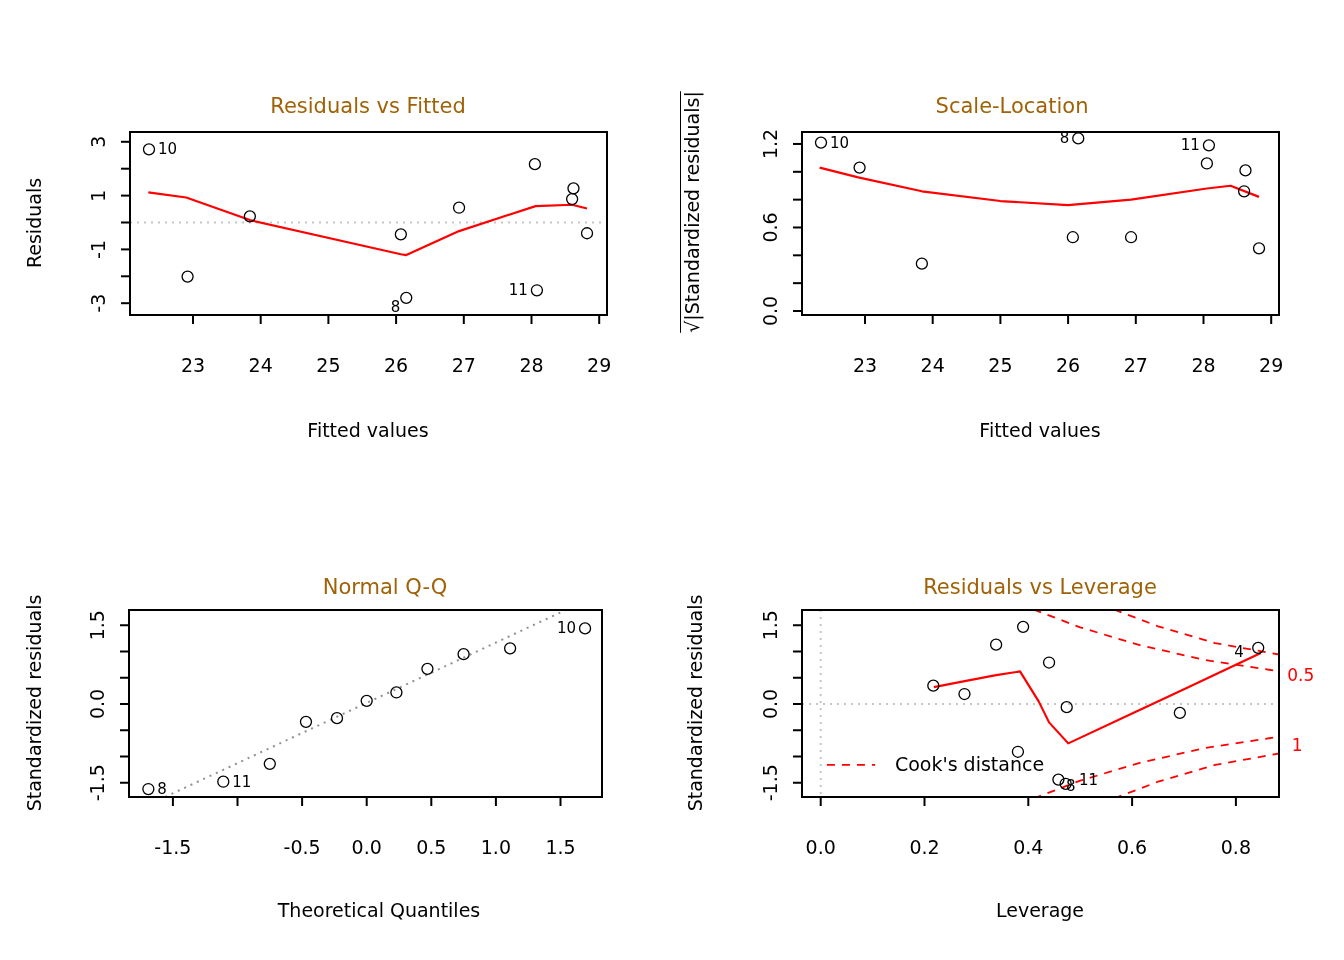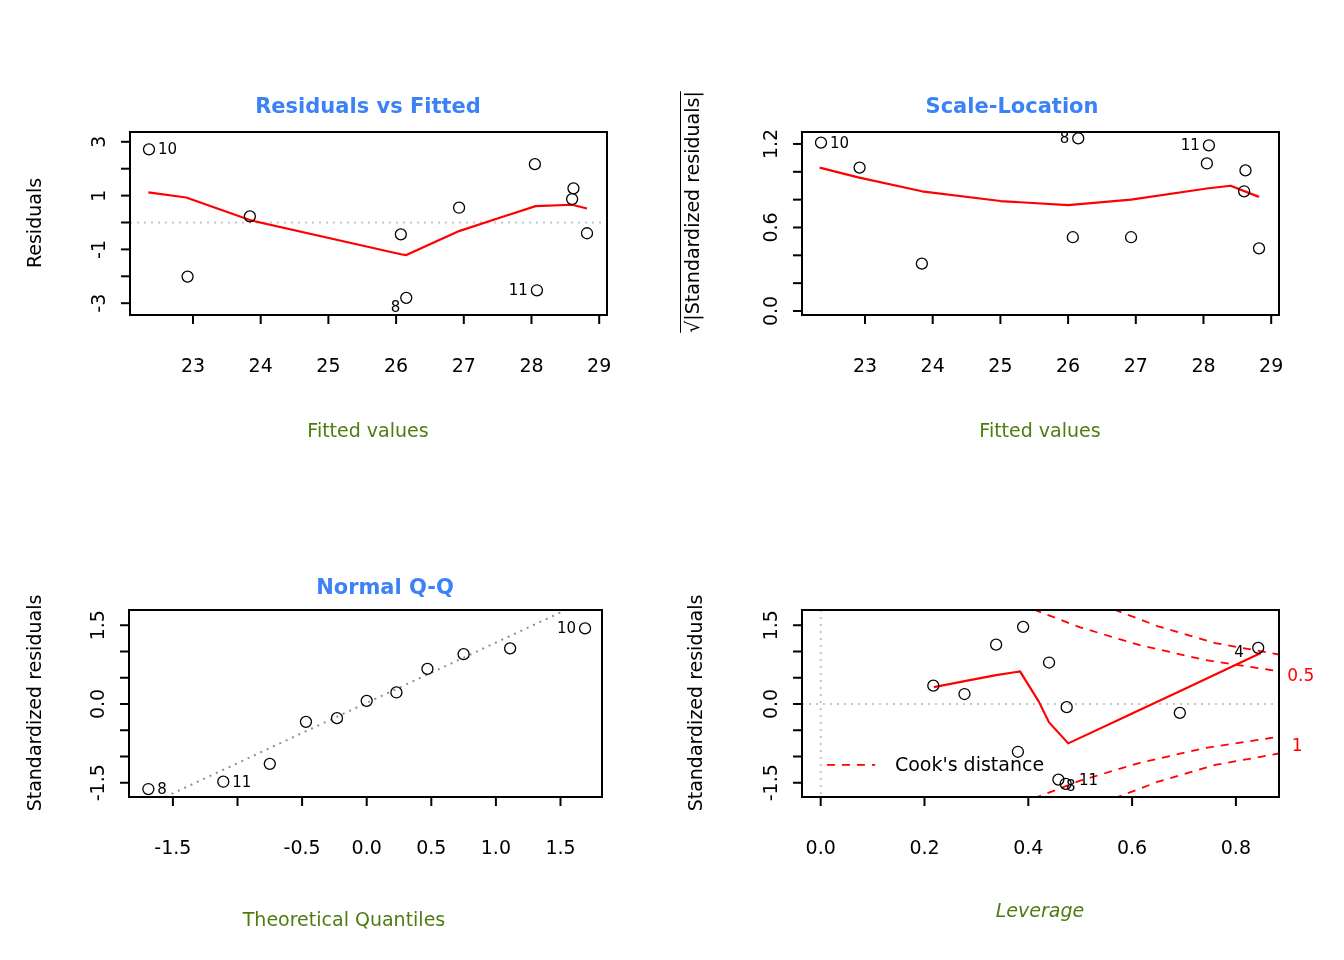--- a/index.html
+++ b/index.html
@@ -1,21 +1,21 @@
 <!DOCTYPE html>
 <html><head>
 <meta charset="utf-8">
 <style>
   html,body{margin:0;padding:0;background:#fff;}
   #canvas{position:relative;width:1344px;height:960px;background:#fff;overflow:hidden;
           font-family:"DejaVu Sans","Liberation Sans",sans-serif;}
   #plot-svg{position:absolute;left:0;top:0;}
-  .panel-title{position:absolute;transform:translate(-50%,-50%);font-size:21px;font-weight:bold;
-               color:#3b82f6;white-space:nowrap;}
-  .axis-label-x{position:absolute;transform:translate(-50%,-50%);font-size:19px;color:#4d7c0f;white-space:nowrap;}
+  .panel-title{position:absolute;transform:translate(-50%,-50%);font-size:21px;font-weight:normal;
+               color:#a16207;white-space:nowrap;}
+  .axis-label-x{position:absolute;transform:translate(-50%,-50%);font-size:19px;color:#000000;white-space:nowrap;}
   .axis-label-y{position:absolute;transform:translate(-50%,-50%) rotate(-90deg);font-size:19px;color:#000;white-space:nowrap;}
   .axis-label-y.radical{text-decoration:overline;}
   text{font-family:"DejaVu Sans","Liberation Sans",sans-serif;}
 </style>
 </head>
 <body>
 
 <div id="canvas">
   <svg id="plot-svg" width="1344" height="960">
       <g>
@@ -211,23 +211,24 @@
         <line x1="802" x2="793" y1="677.75" y2="677.75" stroke="#000000" stroke-width="2"></line>
         <line x1="802" x2="793" y1="651.5" y2="651.5" stroke="#000000" stroke-width="2"></line>
         <line x1="802" x2="793" y1="625.25" y2="625.25" stroke="#000000" stroke-width="2"></line>
         <text x="770" y="625.25" fill="#000" font-size="19px" text-anchor="middle" dy="0.35em" transform="rotate(-90 770 625.25)">1.5</text>
       </g>
     </svg>
 
   <div class="panel-title" style="left:368px;top:106px;">Residuals vs Fitted</div>
   <div class="panel-title" style="left:1012px;top:106px;">Scale-Location</div>
   <div class="panel-title" style="left:365px;top:587px;margin-left:20px;">Normal Q-Q</div>
+  <div class="panel-title" style="left:1040px;top:587px;">Residuals vs Leverage</div>
 
   <div class="axis-label-x" style="left:368px;top:430px;">Fitted values</div>
   <div class="axis-label-x" style="left:1040px;top:430px;">Fitted values</div>
-  <div class="axis-label-x" style="left:344px;top:910px;margin-top:9px;">Theoretical Quantiles</div>
-  <div class="axis-label-x" style="left:1040px;top:910px;font-style:italic;">Leverage</div>
+  <div class="axis-label-x" style="left:379px;top:910px;">Theoretical Quantiles</div>
+  <div class="axis-label-x" style="left:1040px;top:910px;">Leverage</div>
 
   <div class="axis-label-y" style="left:34px;top:223px;">Residuals</div>
   <div class="axis-label-y radical" style="left:692px;top:212px;">√|Standardized residuals|</div>
   <div class="axis-label-y" style="left:34px;top:703px;">Standardized residuals</div>
   <div class="axis-label-y" style="left:695px;top:703px;">Standardized residuals</div>
 </div>
 
 </body></html>

